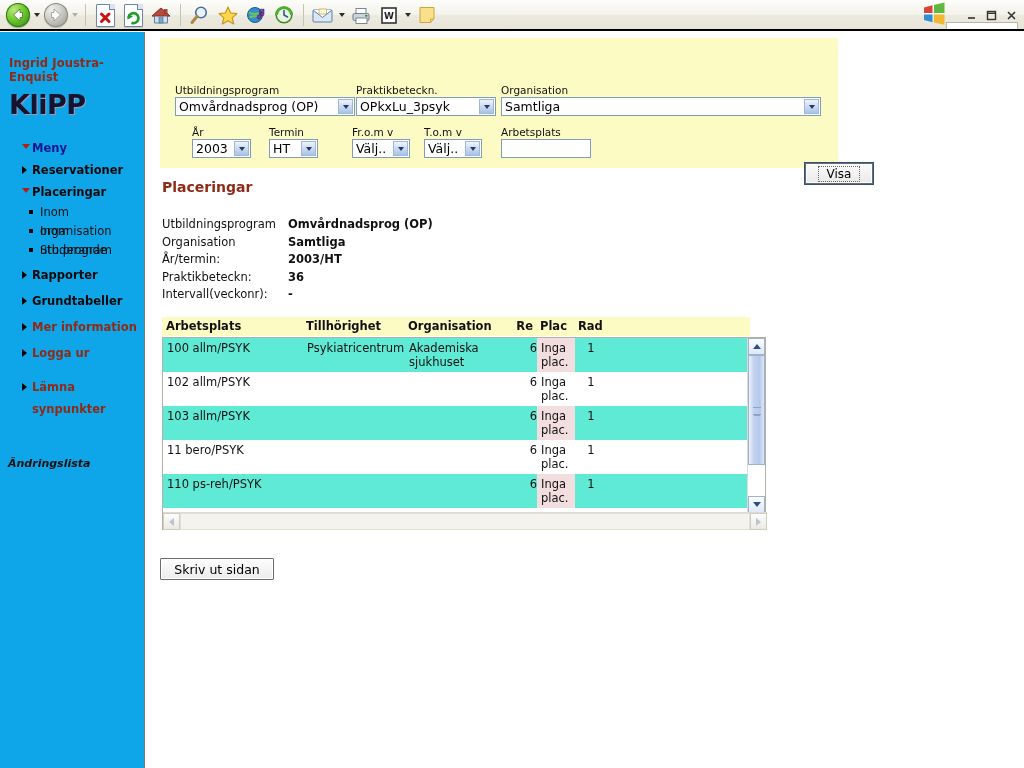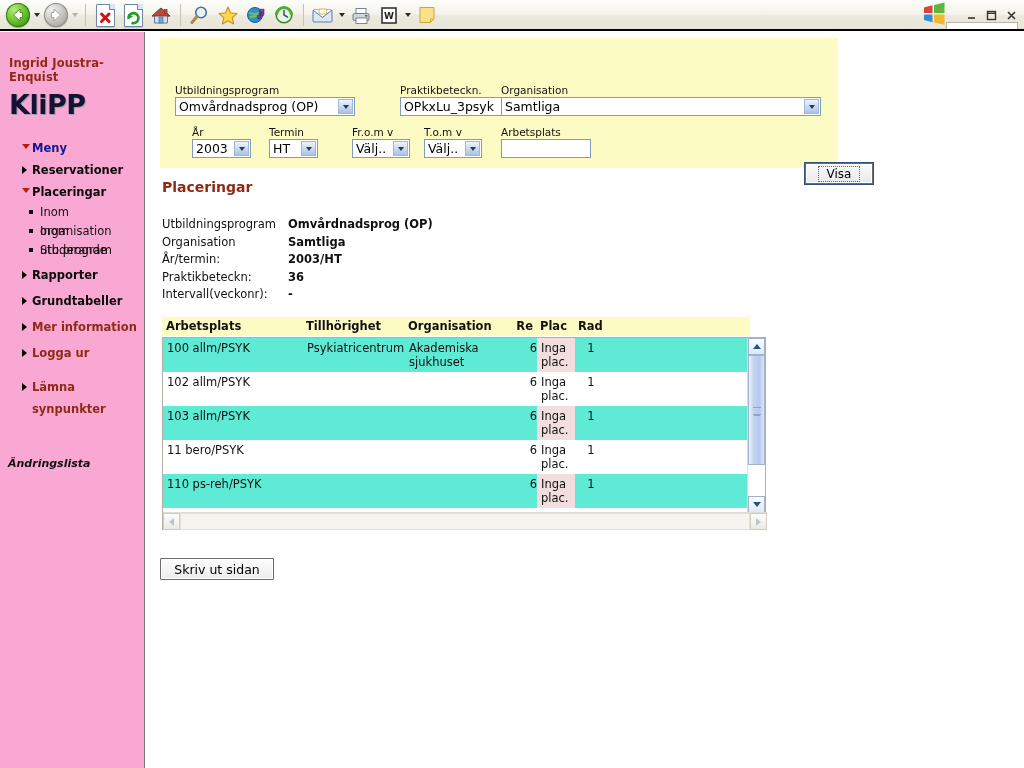--- a/index.html
+++ b/index.html
@@ -29,21 +29,21 @@
   .pg{width:17px;height:21px;background:#fff;border:1px solid #6f86a8;border-radius:1px;position:relative;
       box-shadow:0 1px 1px rgba(0,0,0,.15);}
   .pg:before{content:"";position:absolute;right:-1px;top:-1px;width:5px;height:5px;background:#dbe5f1;
              border-left:1px solid #6f86a8;border-bottom:1px solid #6f86a8;}
   #winbtns{position:absolute;right:6px;top:0;height:30px;display:flex;align-items:center;gap:7px;}
   .wb{width:13px;height:13px;position:relative;}
   #wlogo{position:absolute;right:78px;top:2px;width:24px;height:24px;}
   #addrline{position:absolute;right:6px;top:22px;width:70px;height:7px;border:1px solid #b9b6a6;background:#fff;}
   #chromeBottomRule{position:absolute;left:0;top:29px;width:1024px;height:2px;background:#000;}
   
-  #sidebar{position:absolute;left:0;top:32px;width:144px;height:736px;background:#f9a8d4;
+  #sidebar{position:absolute;left:0;top:32px;width:144px;height:736px;background:#0ea5e9;
            border-right:1px solid #7a7a7a;}
   #content{position:absolute;left:145px;top:32px;width:879px;height:736px;background:#fff;}
   #user{position:absolute;left:9px;top:24px;font-weight:bold;font-size:11.5px;color:#8f2a16;letter-spacing:.1px;}
   #logo{position:absolute;left:9px;top:57px;font-size:27px;font-weight:bold;color:#141430;
         letter-spacing:-.5px;font-family:"DejaVu Sans","Liberation Sans",sans-serif;
         text-shadow:1px 1px 0 #9d9dbb;}
   .nav{position:absolute;left:0;top:105px;width:144px;}
   .arwR{border-top:4px solid transparent;border-bottom:4px solid transparent;border-left:5px solid #000;}
   .arwD{border-left:4.5px solid transparent;border-right:4.5px solid transparent;border-top:5px solid #b02010;}
   .nav-item{position:relative;height:22px;line-height:22px;padding-left:32px;font-weight:bold;font-size:11.5px;}
@@ -340,21 +340,21 @@
     <div class="fld" style="left:15px;top:46px;width:180px;">
       <div class="lbl">Utbildningsprogram</div>
       <div class="sel">
         <span>Omvårdnadsprog (OP)</span>
         <span class="arrowbox">
             <i></i>
           </span>
       </div>
     </div>
 
-    <div class="fld" style="left:196px;top:46px;width:140px;margin-left:44px;">
+    <div class="fld" style="left:196px;top:46px;width:140px;">
       <div class="lbl">Praktikbeteckn.</div>
       <div class="sel">
         <span>OPkxLu_3psyk</span>
         <span class="arrowbox">
             <i></i>
           </span>
       </div>
     </div>
 
     <div class="fld" style="left:341px;top:46px;width:320px;">

